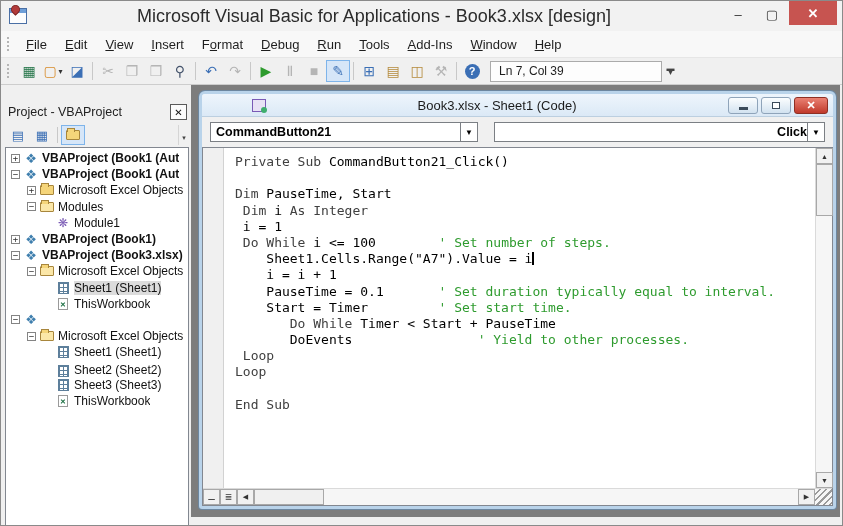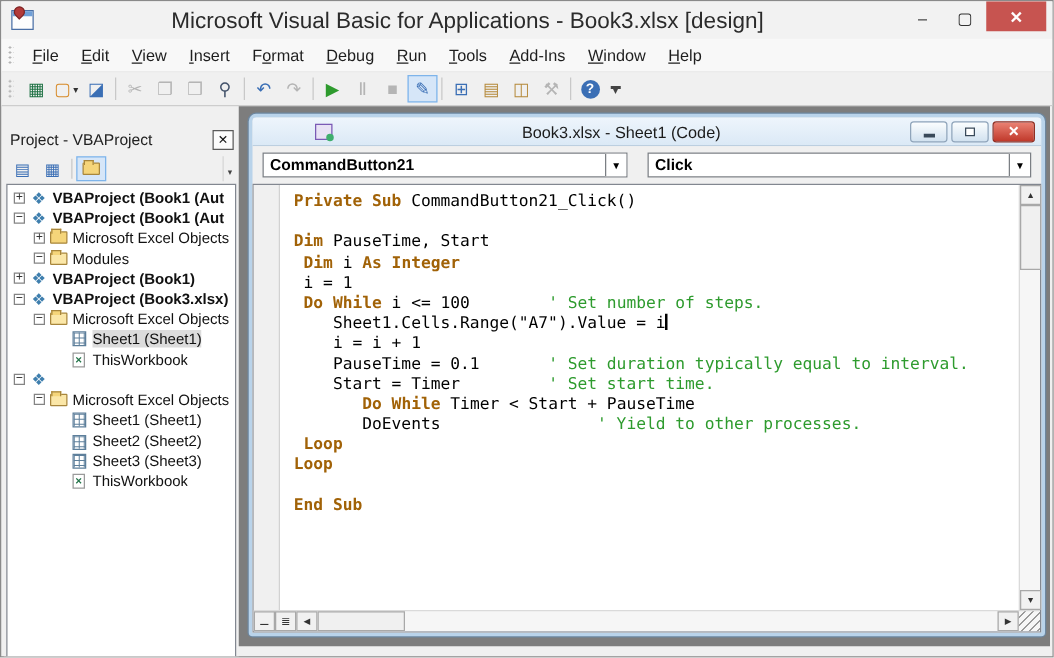--- a/index.html
+++ b/index.html
@@ -95,34 +95,34 @@
   .cw-title { flex:1; text-align:center; font-size:13px; color:#1b1b1b; }
   .cw-controls { display:flex; gap:3px; margin-right:5px; }
   .cw-btn { width:30px; height:17px; border-radius:3px; border:1px solid #8fa4ba;
             background:linear-gradient(#fbfdfe,#d2e2f0); display:flex; align-items:center; justify-content:center; }
   .cw-btn .min-glyph { width:9px; height:3px; background:#3a4a5a; margin-top:6px; }
   .cw-btn .restore-glyph { width:8px; height:7px; border:1.5px solid #3a4a5a; background:#fff; }
   .cw-btn.close { width:34px; background:linear-gradient(#ea8173,#c0392b); border-color:#8e2f24;
                   color:#fff; font-size:11px; font-weight:bold; }
   .combo-row { height:30px; display:flex; align-items:center; padding:0 8px; gap:16px; }
   .combo { height:20px; background:#fff; border:1px solid #7b7f84; display:flex; align-items:stretch; }
-  .combo.left { width:292px; }
-  .combo.right { flex:1; }
+  .combo.left { width:268px; }
+  .combo.right { flex:1;text-align:right; }
   .combo-value { flex:1; font-size:12.5px; font-weight:600; color:#000; padding:2px 0 0 5px; overflow:hidden; }
   .combo-dd { width:17px; border-left:1px solid #7b7f84; display:flex; align-items:center; justify-content:center;
               font-size:8px; color:#000; background:#fff; }
 
   .code-area { position:absolute; left:0; right:0; top:53px; bottom:0; background:#fff; border:1px solid #828790; }
   .gutter { position:absolute; left:0; top:0; bottom:17px; width:21px; background:#f0f0f0; border-right:1px solid #d2d2d2; }
   .code-content { position:absolute; left:22px; top:0; right:17px; bottom:17px; overflow:hidden;
                   padding:6px 0 0 10px; font-family:"DejaVu Sans Mono","Liberation Mono",monospace;
                   font-size:13px; line-height:16.2px; white-space:pre; }
   .code-line { height:16.2px; }
   .c-n { color:#000; }
-  .c-k { color:#a16207;font-weight:bold; }
+  .c-k { color:#404040; }
   .c-c { color:#2e9b2e; }
   .caret { display:inline-block; width:1.5px; height:13px; background:#000; vertical-align:-2px; }
 
   .vscroll { position:absolute; right:0; top:0; bottom:17px; width:17px; background:#f6f6f6; border-left:1px solid #dadada; }
   .sc-btn { width:17px; height:16px; background:#f1f1f1; border:1px solid #a8a8a8; color:#333;
             font-size:7px; display:flex; align-items:center; justify-content:center; }
   .vscroll .up { position:absolute; top:0; }
   .vscroll .down { position:absolute; bottom:0; }
   .vscroll .vthumb { position:absolute; top:16px; left:0; width:17px; height:52px; background:#f0f0f0; border:1px solid #a8a8a8; }
   .hscroll { position:absolute; left:0; right:0; bottom:0; height:17px; background:#f6f6f6; border-top:1px solid #dadada; display:flex; }
@@ -224,20 +224,21 @@
           <span class="tb-glyph" style="color: rgb(181, 138, 59);">◫</span>
         </div>
         <div class="tb-btn disabled">
           <span class="tb-glyph">⚒</span>
         </div>
         <div class="tb-sep"></div>
         <div class="tb-btn">
           <span class="tb-glyph help">?</span>
         </div>
       </div>
+    <div class="pos-box">Ln 7, Col 39</div>
     <div class="tb-overflow">
         <i>▬</i>
         <i>▾</i>
       </div>
   </div>
 
   <div class="project-panel">
     <div class="pp-header">
       <div class="pp-title">Project - VBAProject</div>
       <div class="pp-close">✕</div>
@@ -276,20 +277,27 @@
             <span class="icon-folder"></span>
           </span>
           <span class="t-label">Microsoft Excel Objects</span>
         </div>
         <div class="tree-row" style="padding-left: 21px;">
           <span class="expander">−</span>
           <span class="t-icon">
             <span class="icon-folder-open"></span>
           </span>
           <span class="t-label">Modules</span>
+        </div>
+        <div class="tree-row" style="padding-left: 37px;">
+          <span class="exp-space"></span>
+          <span class="t-icon">
+            <span class="icon-module"></span>
+          </span>
+          <span class="t-label">Module1</span>
         </div>
         <div class="tree-row" style="padding-left: 5px;">
           <span class="expander">+</span>
           <span class="t-icon">
             <span class="icon-project"></span>
           </span>
           <span class="t-label bold">VBAProject (Book1)</span>
         </div>
         <div class="tree-row" style="padding-left: 5px;">
           <span class="expander">−</span>

